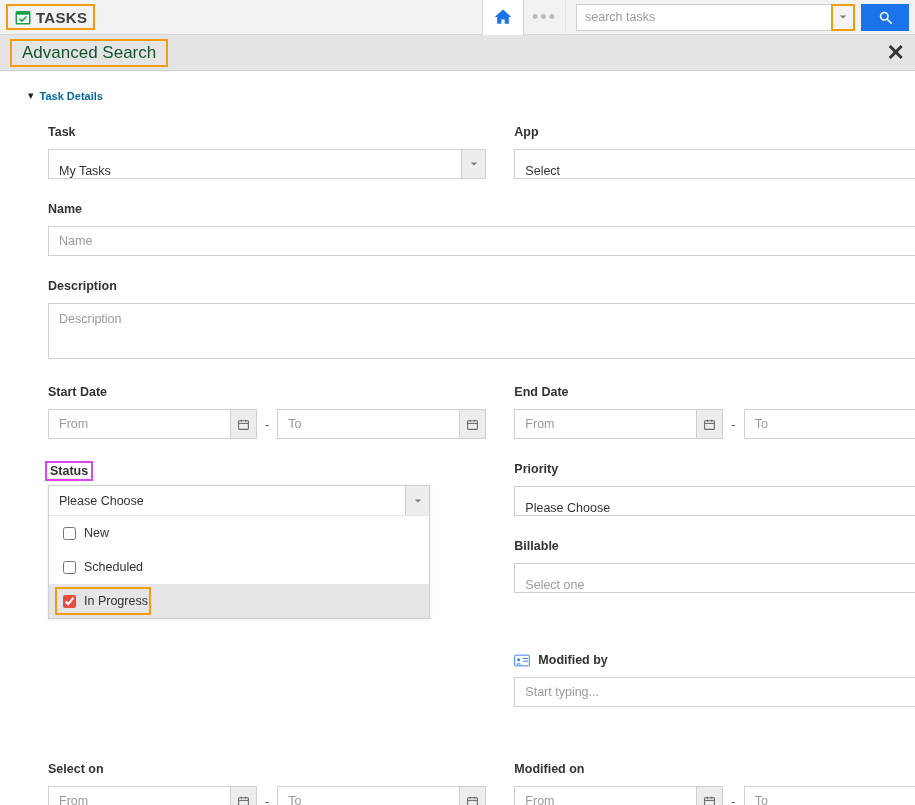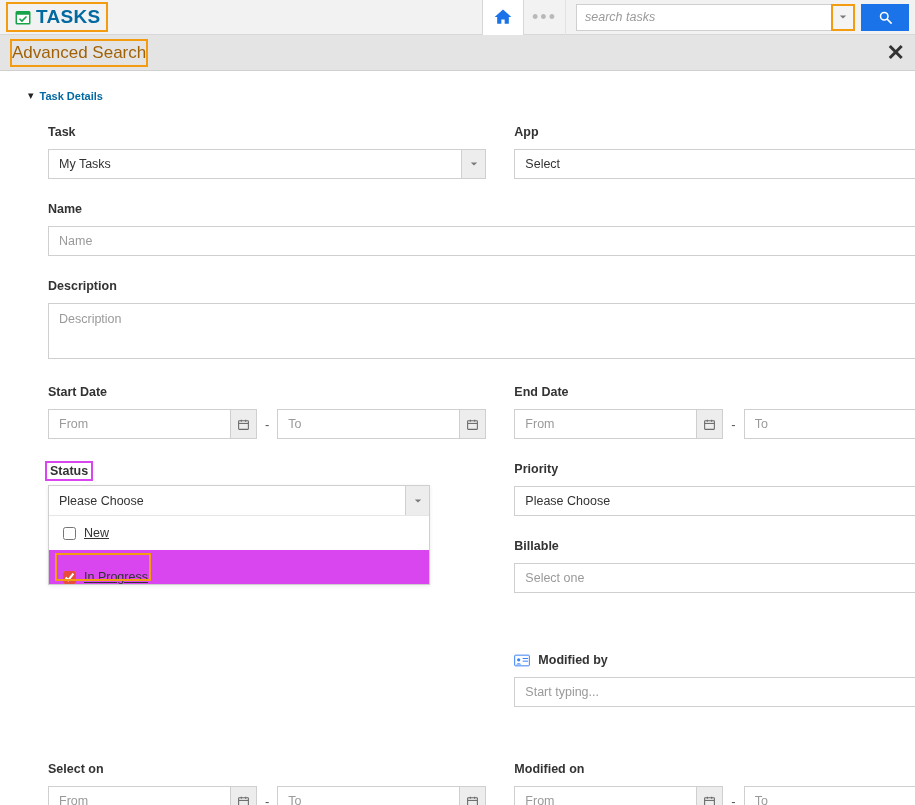--- a/index.html
+++ b/index.html
@@ -2,48 +2,48 @@
 <html><head>
 <meta charset="utf-8">
 <style>
   * { box-sizing: border-box; margin: 0; padding: 0; }
   body { font-family: Arial, Helvetica, sans-serif; font-size: 13px; color: #333; background: #fff; width: 915px; }
   
   
   .topbar { height: 35px; background: #f2f2f2; border-bottom: 1px solid #d7d7d7; display: flex; align-items: center; }
   .brand { display: flex; align-items: center; padding: 2px 6px; margin: 3px 0 3px 6px; border: 2px solid #f39c12; }
   .brand-icon { width: 18px; height: 18px; margin-right: 4px; }
-  .brand-text { color: #0369a1; font-weight: bold; font-size: 19px; letter-spacing: 0.3px; }
+  .brand-text { color: #404040; font-weight: bold; font-size: 15px; letter-spacing: 0.3px; }
   .topbar-spacer { flex: 1; }
   .home-btn { width: 42px; height: 35px; border-left:1px solid #d7d7d7; border-right:1px solid #d7d7d7; background:#fff; display:flex; align-items:center; justify-content:center; cursor:pointer; }
   .more-btn { width: 42px; height: 35px; display:flex; align-items:center; justify-content:center; color:#b9b9b9; font-size:18px; letter-spacing:2px; cursor:pointer; border-right:1px solid #e3e3e3;}
   .search-wrap { display:flex; align-items:center; margin-left:10px; margin-right:6px; }
-  .search-input { width: 255px; height: 27px; border:1px solid #cfcfcf; border-right:none; padding:0 8px; font-size:12.5px; color:#a16207;font-style:italic; }
+  .search-input { width: 255px; height: 27px; border:1px solid #cfcfcf; border-right:none; padding:0 8px; font-size:12.5px; color:#a16207; }
   .search-input::placeholder{color:#9a9a9a;}
   .search-dd { width:24px; height:27px; border:1px solid #cfcfcf; background:#f4f4f4; display:flex; align-items:center; justify-content:center; cursor:pointer; }
   .search-dd.hl{ outline:2px solid #f39c12; outline-offset:-2px;}
   .search-btn { width:48px; height:27px; background:#1a73e8; margin-left:6px; display:flex; align-items:center; justify-content:center; cursor:pointer; }
 
   
   .subheader{ background:#e4e4e4; height:36px; display:flex; align-items:center; padding:0 10px; border-bottom:1px solid #d0d0d0;}
-  .subheader-title{ font-size:17px; color:#a16207; padding:2px 0; border:2px solid #f39c12;}
+  .subheader-title{ font-size:17px; color:#14532d; padding:2px 10px; border:2px solid #f39c12;}
   .subheader-close{ margin-left:auto; font-size:22px; color:#333; cursor:pointer; font-weight:bold;}
 
   
   .body-wrap{ padding: 18px 28px 20px 28px;}
   .section-header{ display:flex; align-items:center; margin-bottom:22px; }
   .section-header .chev{ margin-right:6px; font-size:11px; color:#222;}
   .section-header .title{ color:#0369a1; font-weight:bold; font-size:11px;}
 
   .form-grid{ display:grid; grid-template-columns: 1fr 1fr; column-gap:28px; row-gap:22px; padding-left:20px;}
   .full{ grid-column:1 / span 2;}
   .label{ font-weight:bold; font-size:12.5px; color:#333; margin-bottom:10px; display:inline-block;}
   .label.hl{ border:2px solid #d946ef; padding:1px 3px; margin-left:-3px;}
 
-  .select-box{ height:30px; border:1px solid #cfcfcf; background:#fff; display:flex; align-items:center; cursor:pointer;}
+  .select-box{ height:30px; border:1px solid #cfcfcf; background:#fff; display:flex; align-items:flex-end; cursor:pointer;}
   .select-box .sel-text{ flex:1; padding:0 10px; font-size:12.5px; color:#333;}
   .select-box .sel-text.placeholder{ color:#9a9a9a;}
   .select-box .sel-caret{ width:24px; height:100%; border-left:1px solid #cfcfcf; background:#ededed; display:flex; align-items:center; justify-content:center;}
 
   input.text-in{ width:100%; height:30px; border:1px solid #cfcfcf; padding:0 10px; font-size:12.5px; }
   input.text-in::placeholder{color:#9a9a9a;}
   textarea.text-in{ width:100%; height:56px; border:1px solid #cfcfcf; padding:8px 10px; font-size:12.5px; resize:none;font-family:inherit;}
   textarea.text-in::placeholder{color:#9a9a9a;}
 
   .date-pair{ display:flex; align-items:center; gap:8px;}
@@ -53,23 +53,23 @@
   .date-box .cal-btn{ width:26px; height:100%; border-left:1px solid #cfcfcf; background:#ededed; display:flex; align-items:center; justify-content:center; cursor:pointer;}
   .dash{ color:#555; }
 
   
   .status-area{ position:relative;}
   .dropdown-panel{ position:absolute; left:0; top:24px; width:382px; background:#fff; border:1px solid #cfcfcf; box-shadow:0 1px 4px rgba(0,0,0,.08); z-index:5;}
   .dropdown-panel .header{ height:30px; display:flex; align-items:center; border-bottom:1px solid #e6e6e6;}
   .dropdown-panel .header-text{ flex:1; padding:0 10px; color:#333; font-size:12.5px;}
   .dropdown-panel .header-caret{ width:24px; height:100%; border-left:1px solid #cfcfcf; background:#ededed; display:flex; align-items:center; justify-content:center;}
   .dropdown-panel ul{ list-style:none;}
-  .dropdown-panel li{ display:flex; align-items:center; height:34px; padding:0 14px; font-size:12.5px; cursor:pointer;text-decoration:underline;}
+  .dropdown-panel li{ display:flex; align-items:center; height:34px; padding:0 14px; font-size:12.5px; cursor:pointer;}
   .dropdown-panel li input[type=checkbox]{ margin-right:8px; width:13px; height:13px; accent-color:#e74c3c;}
-  .dropdown-panel li.sel{ background:#d946ef;align-items:flex-end;}
+  .dropdown-panel li.sel{ background:#e5e5e5;}
   .dropdown-panel li.hl{ position:relative;}
   .dropdown-panel li.hl::after{ content:""; position:absolute; left:6px; right:auto; width:92px; top:3px; bottom:3px; border:2px solid #f39c12; pointer-events:none;}
   .status-spacer{ height:248px;}
 
   .typeahead{ display:flex;}
   .typeahead input{ flex:1; height:30px; border:1px solid #cfcfcf; border-right:none; padding:0 10px; font-size:12.5px;}
   .typeahead input::placeholder{color:#9a9a9a;}
 
   .caret-svg{ width:8px; height:8px; fill:#7a7a7a;}
   .cal-svg{ width:13px; height:13px; fill:#6a6a6a;}
@@ -217,20 +217,24 @@
           <span class="header-caret">
               <svg class="caret-svg" viewBox="0 0 10 10">
                 <path d="M1 3 L5 7 L9 3z"></path>
               </svg>
             </span>
         </div>
         <ul>
           <li>
               <input type="checkbox" style="">
               <span>New</span>
+            </li>
+          <li>
+              <input type="checkbox" style="">
+              <span>Scheduled</span>
             </li>
           <li class="sel hl">
               <input type="checkbox" checked="" style="">
               <span>In Progress</span>
             </li>
         </ul>
       </div>
       <div class="status-spacer"></div>
     </div>
 

